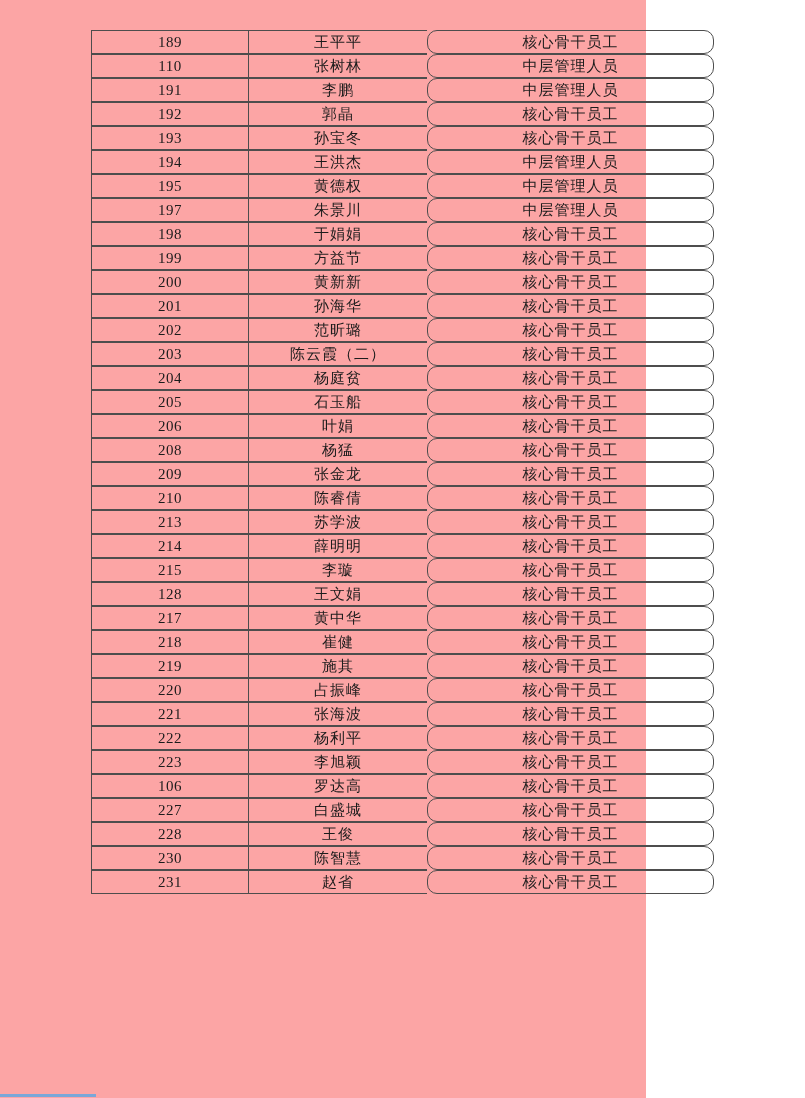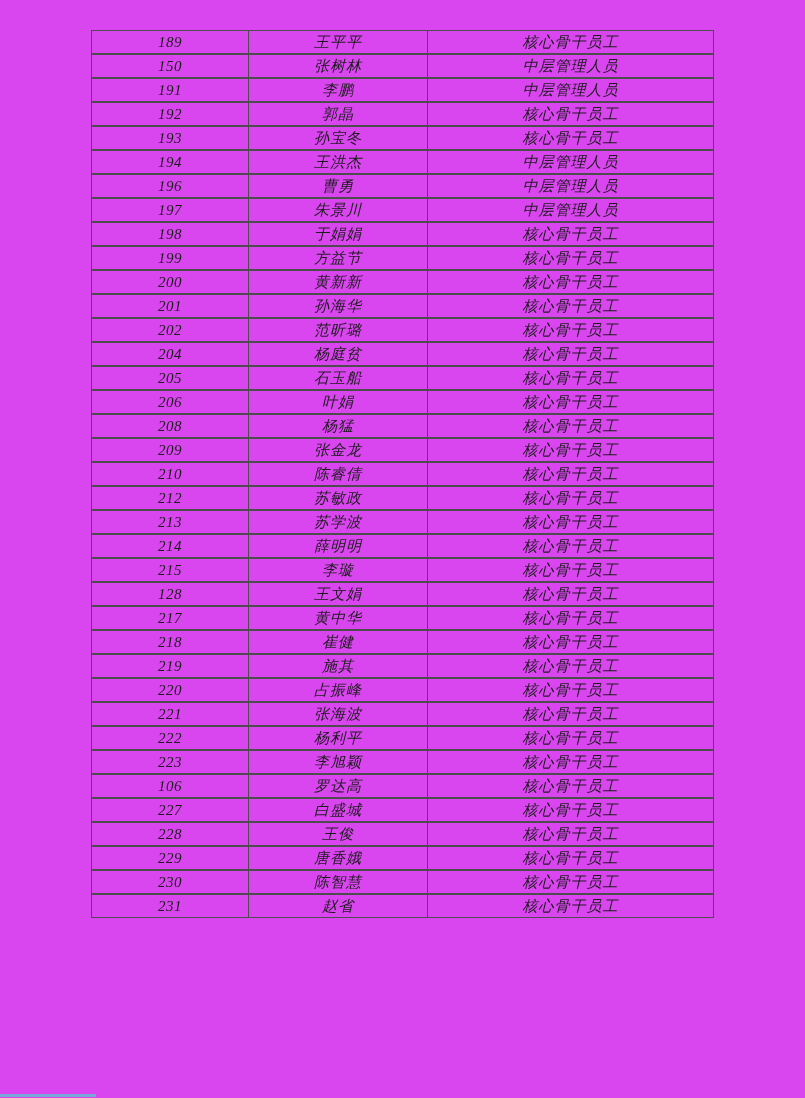--- a/index.html
+++ b/index.html
@@ -10,24 +10,23 @@
   body {
     width: 805px;
     height: 1098px;
     position: relative;
     font-family: "Liberation Serif", "DejaVu Serif", serif;
     overflow: hidden;
   }
   .page {
     position: absolute;
     left: 0; top: 0;
-    width: 805px;
+    width: 646px;
     height: 1098px;
-    background: #d946ef;
-    font-style: italic;
+    background: #fca5a5;
   }
   table.emp-table {
     position: absolute;
     left: 91px;
     top: 30px;
     width: 623px;
     border-collapse: separate;
     border-spacing: 0;
     table-layout: fixed;
   }
@@ -40,20 +39,21 @@
     font-size: 15px;
     color: #1c1c1c;
     white-space: nowrap;
     overflow: hidden;
     border-top: 1px solid #4d4d4d;
     border-bottom: 1px solid #4d4d4d;
     border-left: 1px solid #4d4d4d;
   }
   table.emp-table td:last-child {
     border-right: 1px solid #4d4d4d;
+    border-radius: 10px;
   }
   td.num-cell {
     font-size: 15px;
     letter-spacing: 0.5px;
   }
   td.name-cell {
     letter-spacing: 1px;
   }
   td.cat-cell {
     letter-spacing: 1px;
@@ -77,21 +77,21 @@
       <col style="width:179px">
       <col style="width:287px">
     </colgroup>
     <tbody>
         <tr>
       <td class="num-cell">189</td>
       <td class="name-cell">王平平</td>
       <td class="cat-cell">核心骨干员工</td>
     </tr>
         <tr>
-      <td class="num-cell">150</td>
+      <td class="num-cell">110</td>
       <td class="name-cell">张树林</td>
       <td class="cat-cell">中层管理人员</td>
     </tr>
         <tr>
       <td class="num-cell">191</td>
       <td class="name-cell">李鹏</td>
       <td class="cat-cell">中层管理人员</td>
     </tr>
         <tr>
       <td class="num-cell">192</td>
@@ -102,22 +102,22 @@
       <td class="num-cell">193</td>
       <td class="name-cell">孙宝冬</td>
       <td class="cat-cell">核心骨干员工</td>
     </tr>
         <tr>
       <td class="num-cell">194</td>
       <td class="name-cell">王洪杰</td>
       <td class="cat-cell">中层管理人员</td>
     </tr>
         <tr>
-      <td class="num-cell">196</td>
-      <td class="name-cell">曹勇</td>
+      <td class="num-cell">195</td>
+      <td class="name-cell">黄德权</td>
       <td class="cat-cell">中层管理人员</td>
     </tr>
         <tr>
       <td class="num-cell">197</td>
       <td class="name-cell">朱景川</td>
       <td class="cat-cell">中层管理人员</td>
     </tr>
         <tr>
       <td class="num-cell">198</td>
       <td class="name-cell">于娟娟</td>
@@ -137,20 +137,25 @@
       <td class="num-cell">201</td>
       <td class="name-cell">孙海华</td>
       <td class="cat-cell">核心骨干员工</td>
     </tr>
         <tr>
       <td class="num-cell">202</td>
       <td class="name-cell">范昕璐</td>
       <td class="cat-cell">核心骨干员工</td>
     </tr>
         <tr>
+      <td class="num-cell">203</td>
+      <td class="name-cell">陈云霞（二）</td>
+      <td class="cat-cell">核心骨干员工</td>
+    </tr>
+        <tr>
       <td class="num-cell">204</td>
       <td class="name-cell">杨庭贫</td>
       <td class="cat-cell">核心骨干员工</td>
     </tr>
         <tr>
       <td class="num-cell">205</td>
       <td class="name-cell">石玉船</td>
       <td class="cat-cell">核心骨干员工</td>
     </tr>
         <tr>
@@ -167,25 +172,20 @@
       <td class="num-cell">209</td>
       <td class="name-cell">张金龙</td>
       <td class="cat-cell">核心骨干员工</td>
     </tr>
         <tr>
       <td class="num-cell">210</td>
       <td class="name-cell">陈睿倩</td>
       <td class="cat-cell">核心骨干员工</td>
     </tr>
         <tr>
-      <td class="num-cell">212</td>
-      <td class="name-cell">苏敏政</td>
-      <td class="cat-cell">核心骨干员工</td>
-    </tr>
-        <tr>
       <td class="num-cell">213</td>
       <td class="name-cell">苏学波</td>
       <td class="cat-cell">核心骨干员工</td>
     </tr>
         <tr>
       <td class="num-cell">214</td>
       <td class="name-cell">薛明明</td>
       <td class="cat-cell">核心骨干员工</td>
     </tr>
         <tr>
@@ -242,25 +242,20 @@
       <td class="num-cell">227</td>
       <td class="name-cell">白盛城</td>
       <td class="cat-cell">核心骨干员工</td>
     </tr>
         <tr>
       <td class="num-cell">228</td>
       <td class="name-cell">王俊</td>
       <td class="cat-cell">核心骨干员工</td>
     </tr>
         <tr>
-      <td class="num-cell">229</td>
-      <td class="name-cell">唐香娥</td>
-      <td class="cat-cell">核心骨干员工</td>
-    </tr>
-        <tr>
       <td class="num-cell">230</td>
       <td class="name-cell">陈智慧</td>
       <td class="cat-cell">核心骨干员工</td>
     </tr>
         <tr>
       <td class="num-cell">231</td>
       <td class="name-cell">赵省</td>
       <td class="cat-cell">核心骨干员工</td>
     </tr>
       </tbody>

